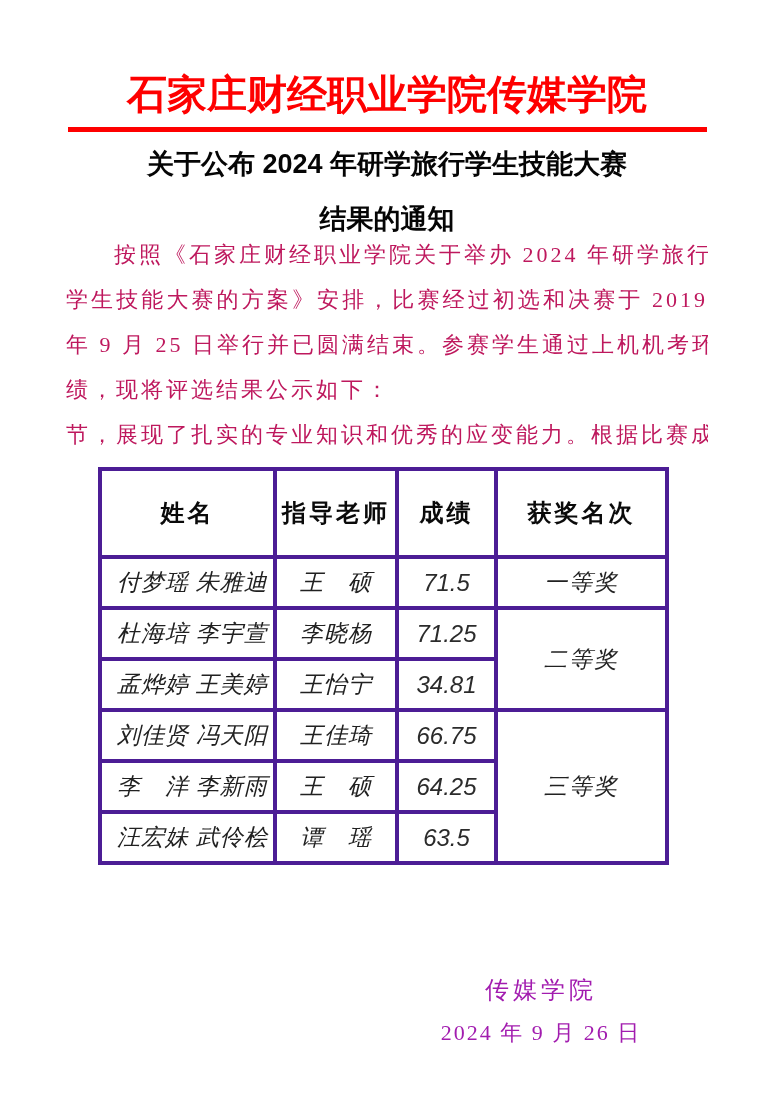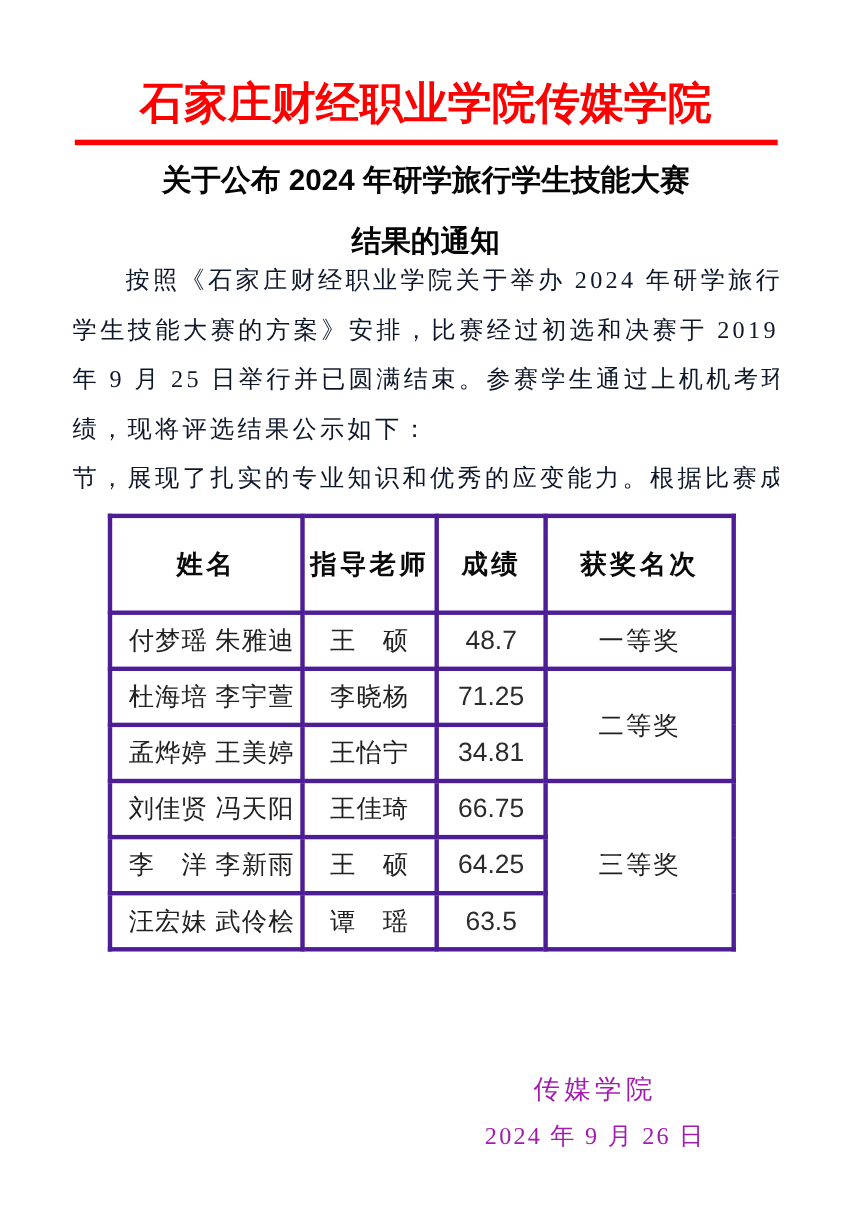--- a/index.html
+++ b/index.html
@@ -54,21 +54,21 @@
   .notice-title.l2 { top: 203px; }
 
   
   .notice-body {
     position: absolute;
     top: 232px;
     left: 66px;
     width: 642px;
     font-size: 22px;
     line-height: 45px;
-    color: #0f172a;
+    color: #be185d;
     letter-spacing: 3px;
   }
   .body-line {
     height: 45px;
     text-align: justify;
     text-align-last: justify;
     white-space: nowrap;
     overflow: hidden;
   }
   .body-line.first { text-indent: 48px; }
@@ -92,21 +92,21 @@
   .results-table th {
     height: 84px;
     font-family: "Liberation Sans", "DejaVu Sans", sans-serif;
     font-weight: bold;
     font-size: 24px;
     letter-spacing: 3px;
     text-align: center;
     vertical-align: middle;
     color: #0a0a0a;
   }
-  .results-table td { height: 47px; vertical-align: middle; }
+  .results-table td { height: 47px; vertical-align: middle; font-style: italic; }
   td.name-cell {
     font-size: 23px;
     letter-spacing: 1px;
     padding-left: 15px;
     text-align: left;
     white-space: nowrap;
   }
   td.teacher-cell {
     font-size: 23px;
     letter-spacing: 1px;
@@ -166,21 +166,21 @@
     <tbody>
         <tr>
       <th>姓名</th>
       <th>指导老师</th>
       <th>成绩</th>
       <th>获奖名次</th>
     </tr>
     <tr>
       <td class="name-cell">付梦瑶 朱雅迪</td>
       <td class="teacher-cell">王　硕</td>
-      <td class="score-cell">48.7</td>
+      <td class="score-cell">71.5</td>
       <td class="award-cell" rowspan="1">一等奖</td>
     </tr>
     <tr>
       <td class="name-cell">杜海培 李宇萱</td>
       <td class="teacher-cell">李晓杨</td>
       <td class="score-cell">71.25</td>
       <td class="award-cell" rowspan="2">二等奖</td>
     </tr>
     <tr>
       <td class="name-cell">孟烨婷 王美婷</td>

